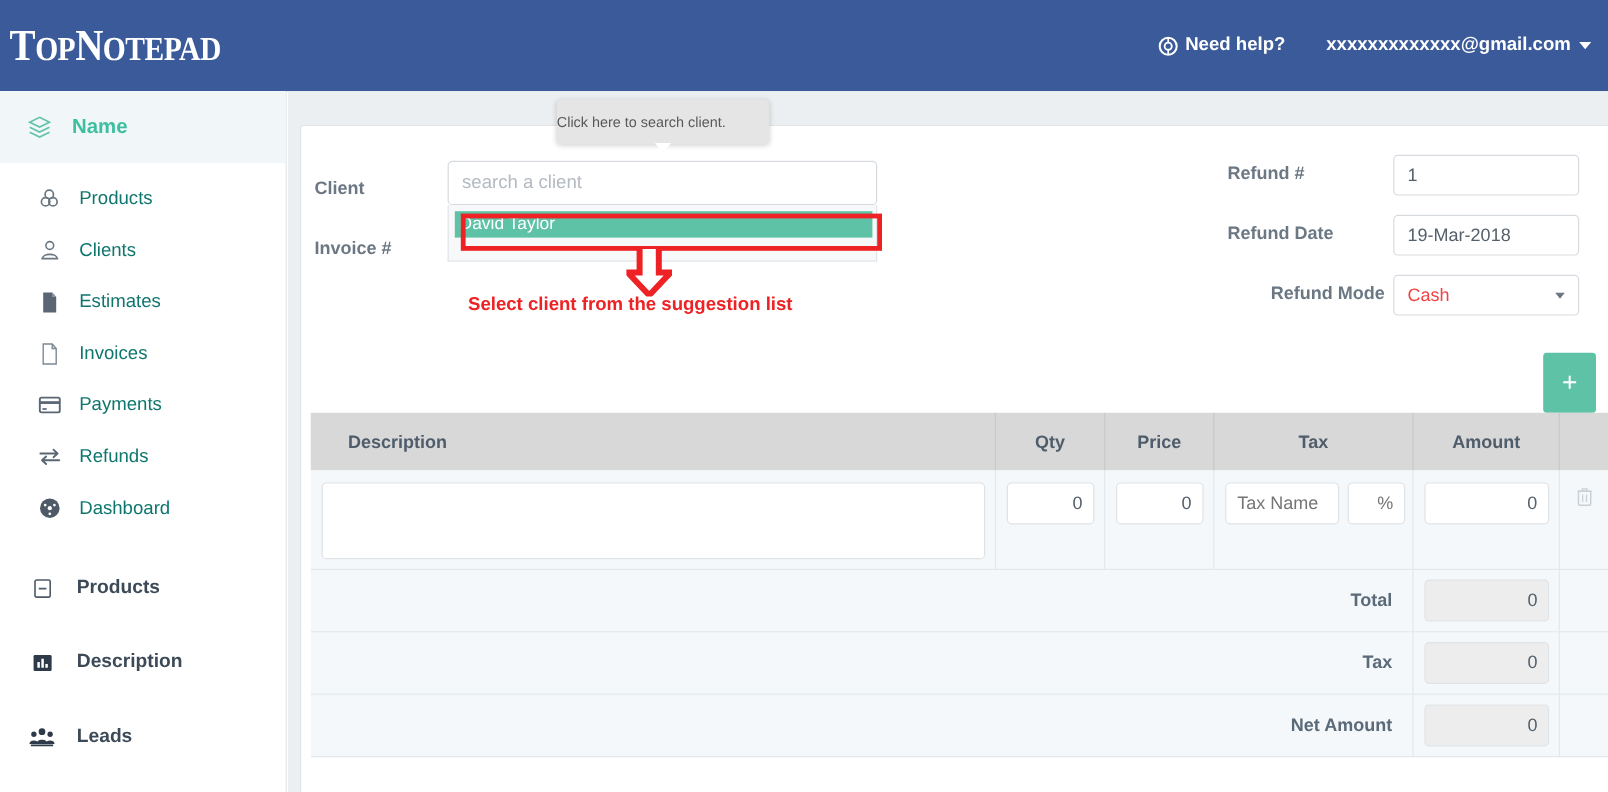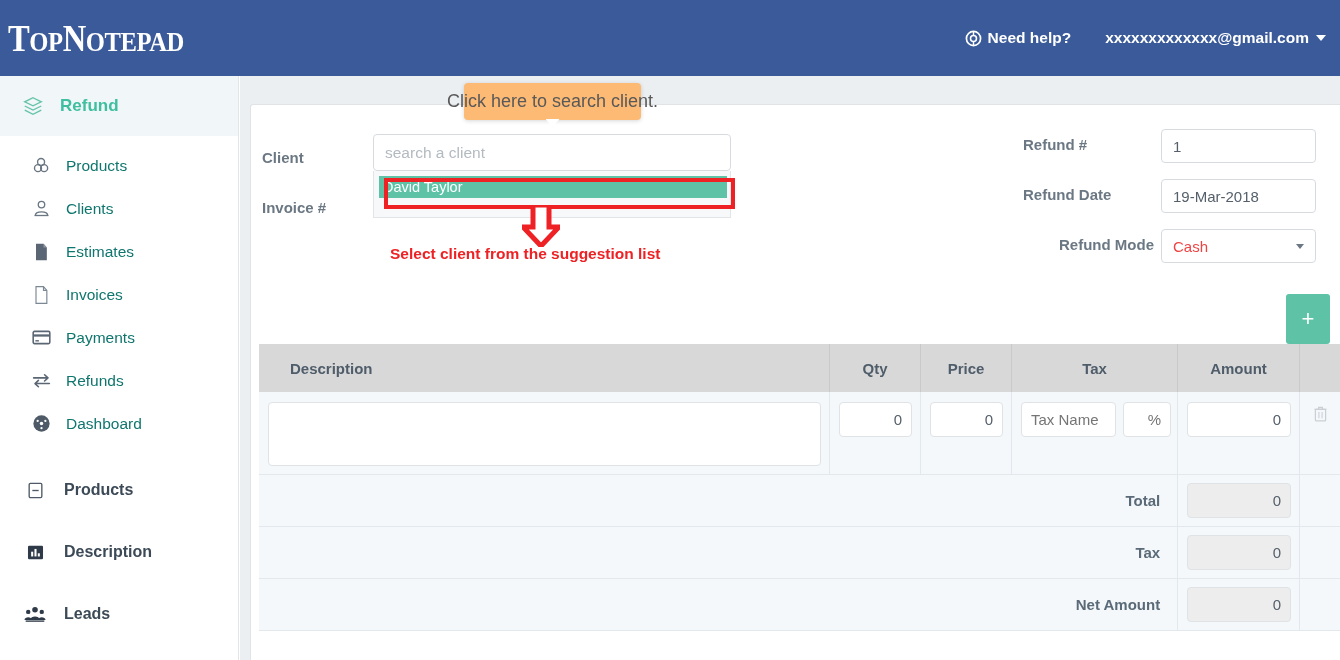--- a/index.html
+++ b/index.html
@@ -114,24 +114,24 @@
     display:flex; align-items:center; padding-left:4px;
   }
   #suggest-hl {
     position:absolute; left:133px; top:73px; width:351px; height:31px;
     border:4px solid #ee2124; pointer-events:none;
   }
 
   
   #tooltip {
     position:absolute; left:464px; top:83px; width:177px; height:37px;
-    background:#fdba74; border-radius:4px;
+    background:#e5e5e5; border-radius:4px;
     box-shadow:0 1px 4px rgba(0,0,0,0.16);
-    display:flex; align-items:center; justify-content:center;
-    color:#595959; font-size:18px; white-space:nowrap; z-index:30;
+    display:flex; align-items:center; justify-content:flex-start;
+    color:#595959; font-size:12px; white-space:nowrap; z-index:30;
   }
   #tooltip .notch {
     position:absolute; left:50%; margin-left:-7px; bottom:-7px;
     width:14px; height:8px; background:#ffffff;
     clip-path: polygon(0 0, 100% 0, 50% 100%);
     box-shadow:0 2px 3px rgba(0,0,0,0.08);
   }
 
   
   #red-arrow { position:absolute; left:522px; top:205px; width:38px; height:42px; z-index:20; }
@@ -244,21 +244,21 @@
   <div class="sidebar">
 
     <div class="nav-group">
       <span class="ico">
         <svg width="22" height="22" viewBox="0 0 24 24">
           <path d="M12 3 L21 7.4 L12 11.8 L3 7.4 Z" fill="none" stroke="#63c3a8" stroke-width="1.5"></path>
           <path d="M3 12 L12 16.4 L21 12" fill="none" stroke="#63c3a8" stroke-width="1.5"></path>
           <path d="M3 16.6 L12 21 L21 16.6" fill="none" stroke="#63c3a8" stroke-width="1.5"></path>
         </svg>
       </span>
-      <span class="lbl">Refund</span>
+      <span class="lbl">Name</span>
     </div>
 
     <div class="nav-sub">
 
       <div class="nav-item">
         <span class="ico">
           <svg width="21" height="21" viewBox="0 0 24 24">
             <circle cx="8" cy="15" r="4" fill="none" stroke="#6a7682" stroke-width="1.6"></circle>
             <circle cx="15" cy="15" r="4" fill="none" stroke="#6a7682" stroke-width="1.6"></circle>
             <circle cx="11.5" cy="8" r="4" fill="none" stroke="#6a7682" stroke-width="1.6"></circle>

